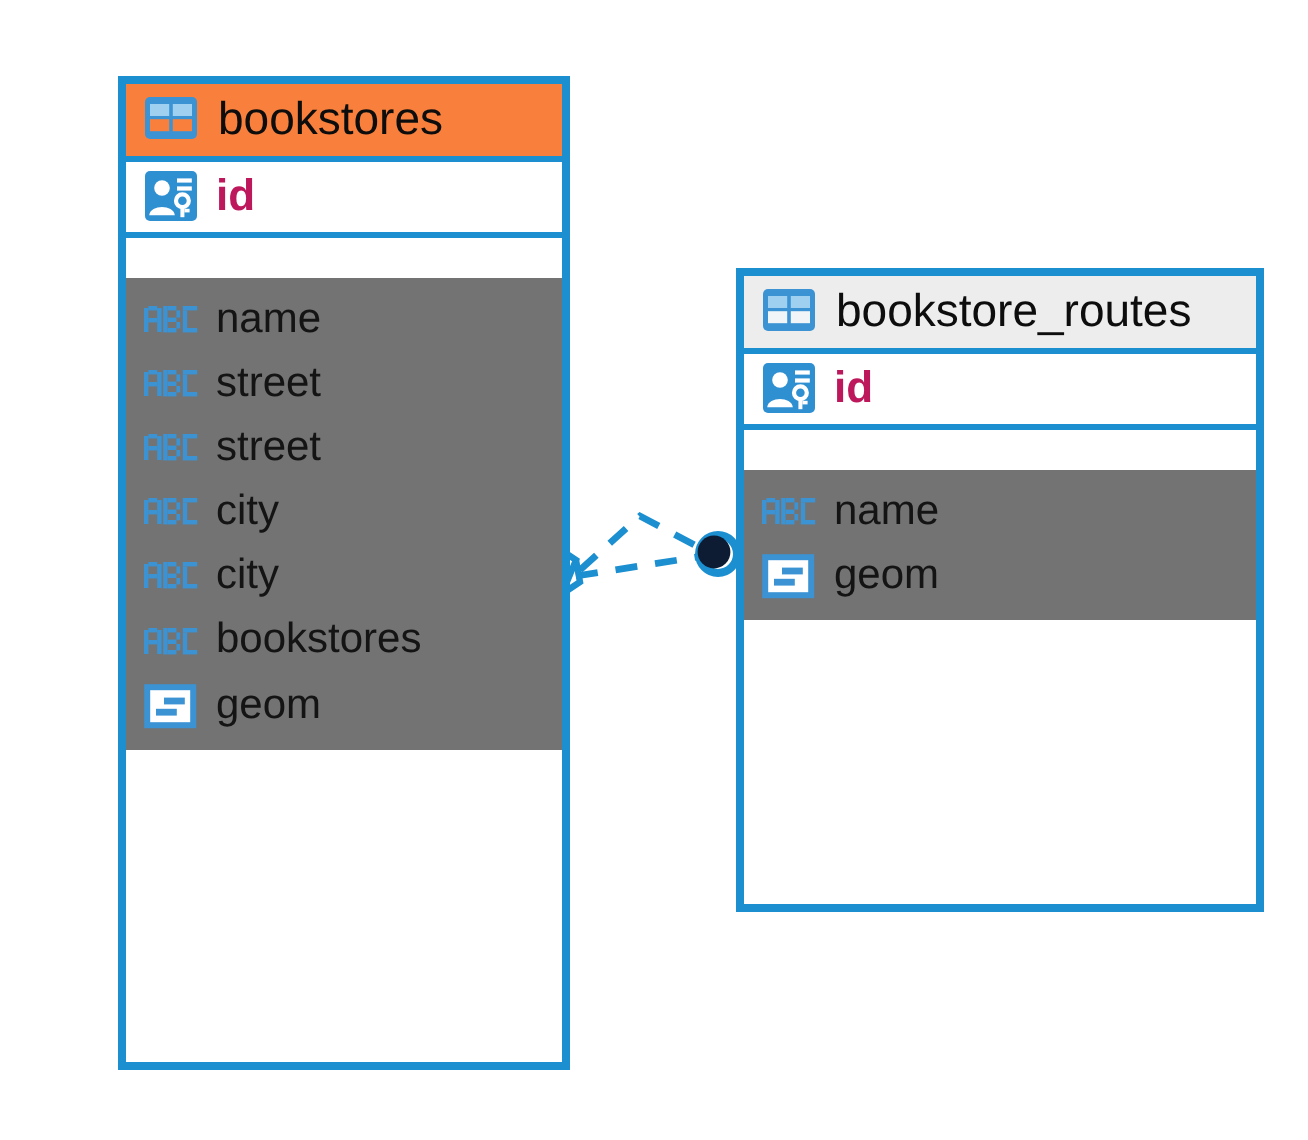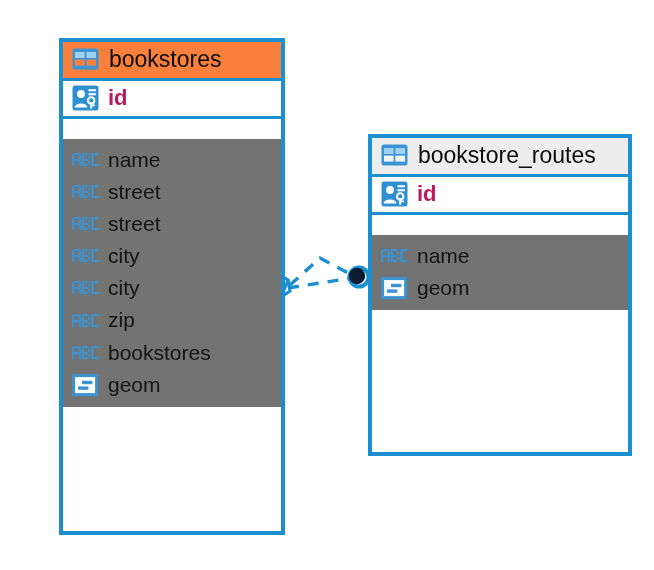--- a/index.html
+++ b/index.html
@@ -206,40 +206,20 @@
             <rect x="16.2" y="8" width="1.9" height="3.2"></rect>
               <rect x="11.8" y="11" width="4.4" height="2.2"></rect>
             <rect x="19.4" y="0" width="7.2" height="2.2"></rect>
               <rect x="19.4" y="2.2" width="2.2" height="8.8"></rect>
             <rect x="19.4" y="11" width="7.2" height="2.2"></rect>
           </g>
         </svg>
         <span>city</span>
       </div>
 
-      <div class="field-row">
-        <svg class="ic" width="27" height="18" viewBox="0 0 27 14">
-          <g fill="#3b93d4">
-            <rect x="0" y="1" width="2.2" height="12"></rect>
-              <rect x="2.2" y="0" width="4.4" height="2.2"></rect>
-            <rect x="6.6" y="1" width="2.2" height="12"></rect>
-              <rect x="2.2" y="6" width="4.4" height="2.2"></rect>
-            <rect x="9.6" y="0" width="2.2" height="13.2"></rect>
-              <rect x="11.8" y="0" width="4.4" height="2.2"></rect>
-            <rect x="16.2" y="2.2" width="1.9" height="3.6"></rect>
-              <rect x="11.8" y="5.8" width="4.4" height="2.2"></rect>
-            <rect x="16.2" y="8" width="1.9" height="3.2"></rect>
-              <rect x="11.8" y="11" width="4.4" height="2.2"></rect>
-            <rect x="19.4" y="0" width="7.2" height="2.2"></rect>
-              <rect x="19.4" y="2.2" width="2.2" height="8.8"></rect>
-            <rect x="19.4" y="11" width="7.2" height="2.2"></rect>
-          </g>
-        </svg>
-        <span>zip</span>
-      </div>
 
       <div class="field-row">
         <svg class="ic" width="27" height="18" viewBox="0 0 27 14">
           <g fill="#3b93d4">
             <rect x="0" y="1" width="2.2" height="12"></rect>
               <rect x="2.2" y="0" width="4.4" height="2.2"></rect>
             <rect x="6.6" y="1" width="2.2" height="12"></rect>
               <rect x="2.2" y="6" width="4.4" height="2.2"></rect>
             <rect x="9.6" y="0" width="2.2" height="13.2"></rect>
               <rect x="11.8" y="0" width="4.4" height="2.2"></rect>

